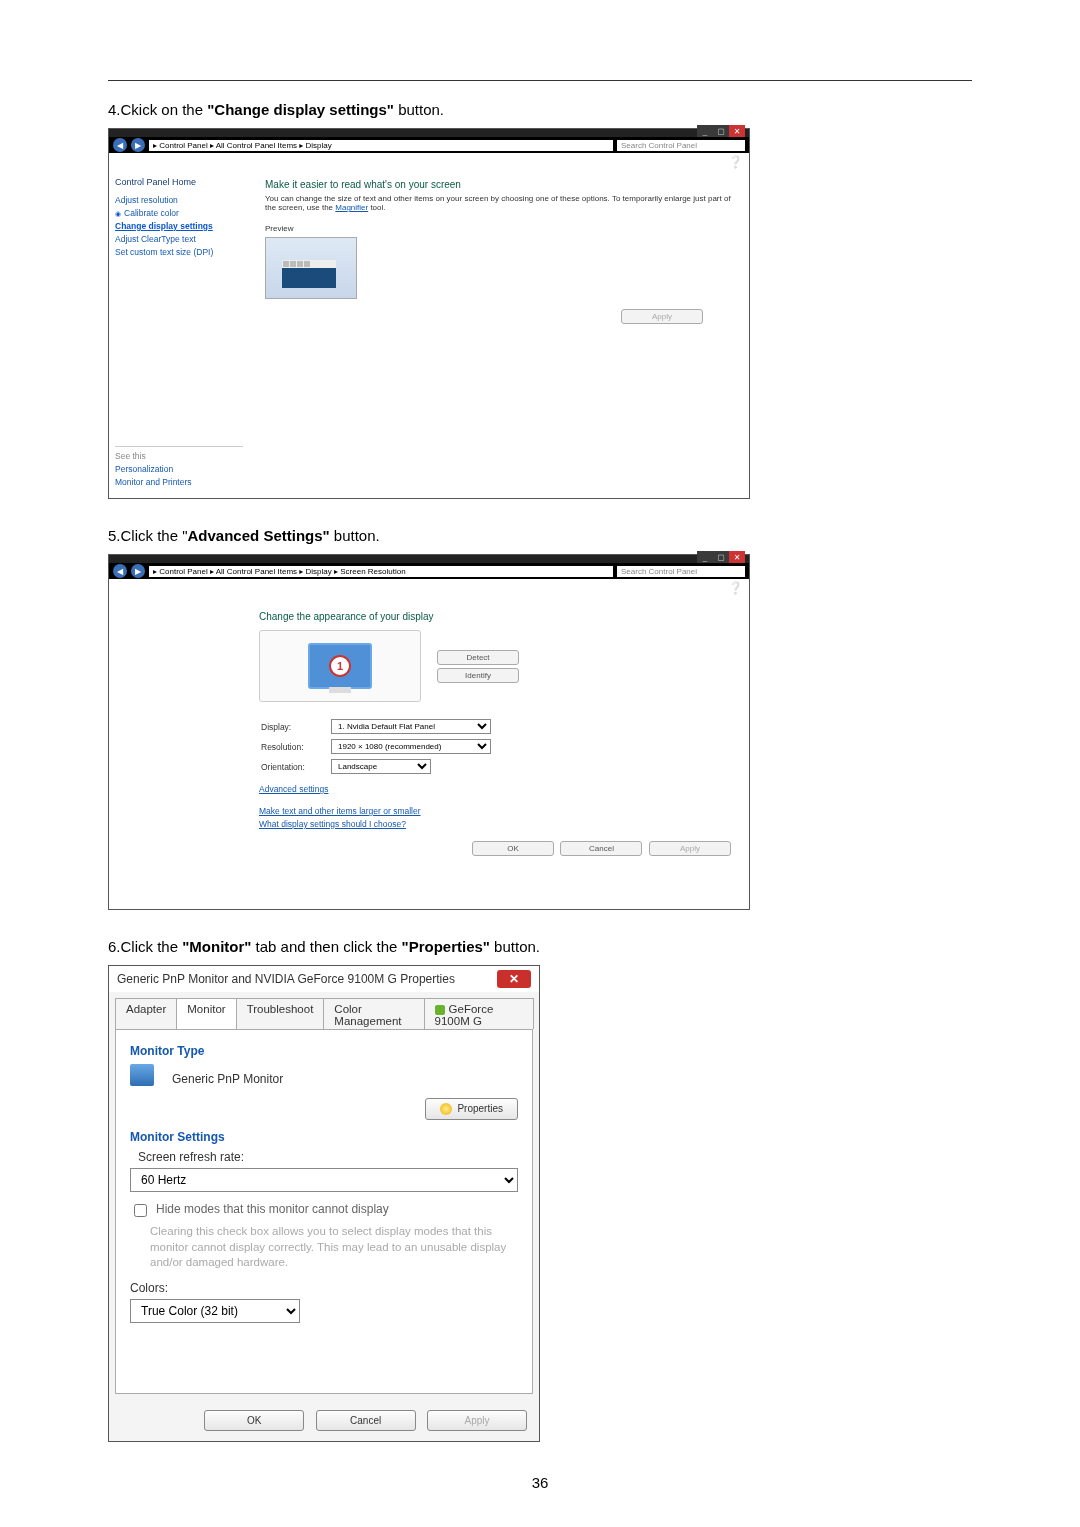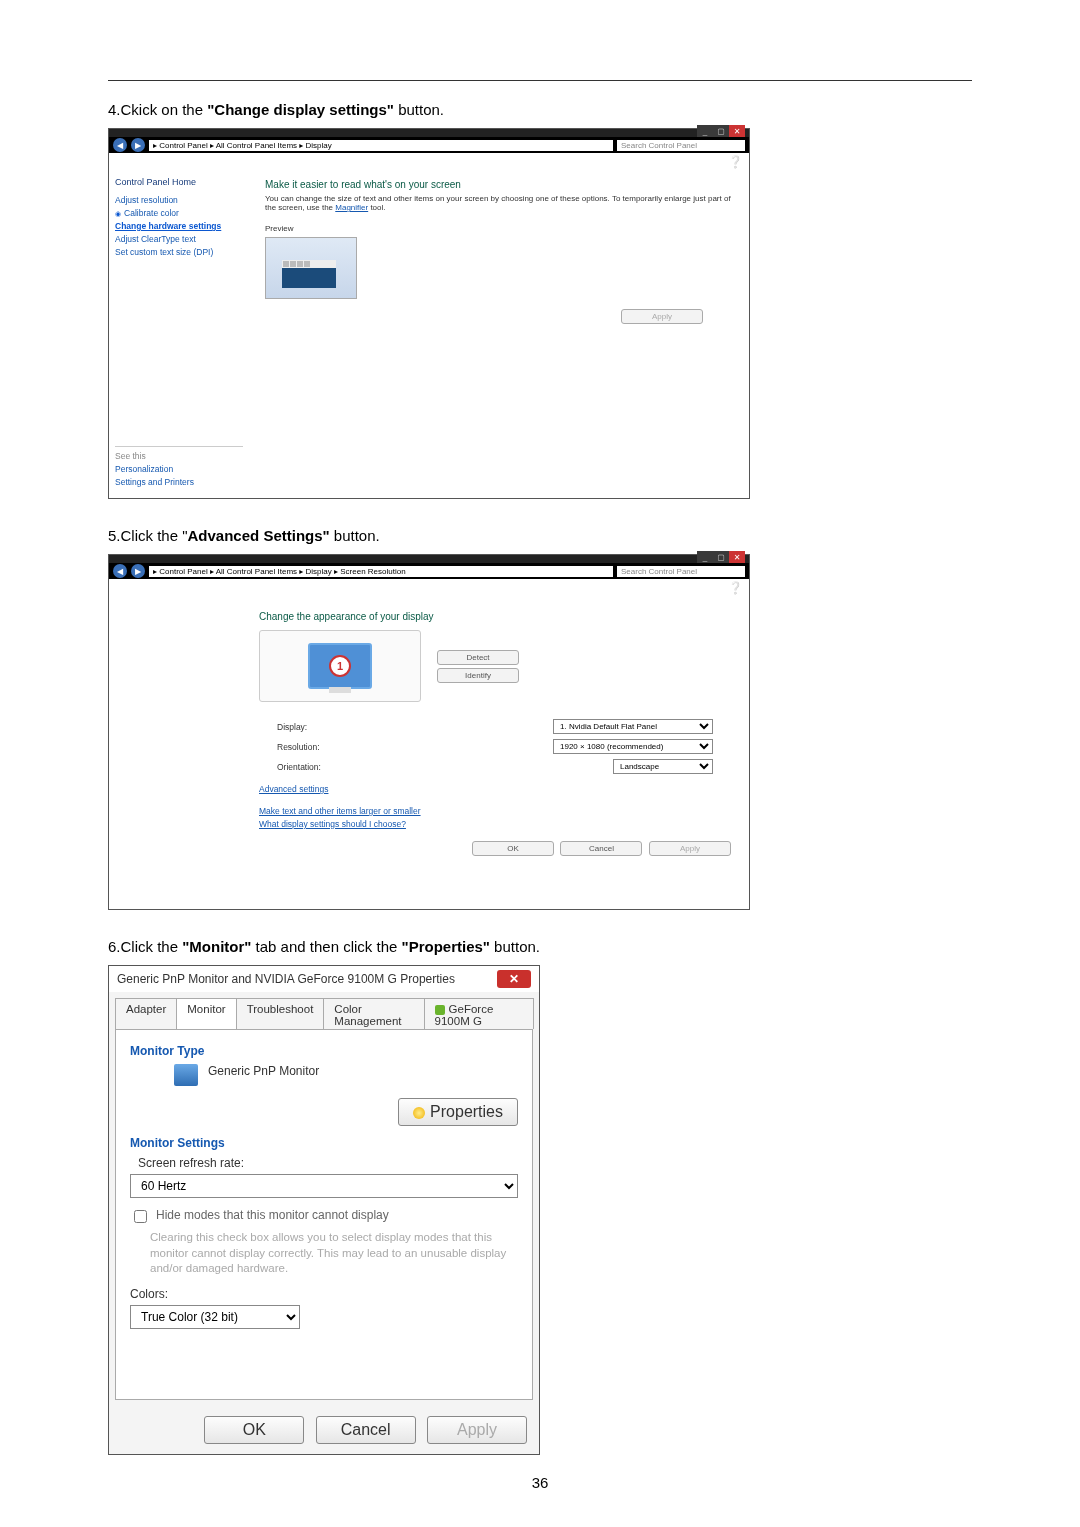--- a/index.html
+++ b/index.html
@@ -89,43 +89,43 @@
   
   .s2 { font-size:9px; }
   .s2-body { padding-left:150px; padding-top:16px; padding-right:18px; padding-bottom:18px; color:#333; min-height:280px;}
   .s2-body h4 { color:#0a5a46; font-size:10px; margin:0 0 8px 0; font-weight:normal;}
   .monrow { display:flex; align-items:center; gap:16px;}
   .mon-panel { width:160px; height:70px; border:1px solid #ccc; background:#fafafa; display:flex; align-items:center; justify-content:center; border-radius:3px;}
   .monitor { width:60px; height:42px; background:#4f90d6; border:2px solid #6aa9e6; border-radius:3px; position:relative; display:flex;align-items:center;justify-content:center;color:#fff;font-weight:bold;font-size:14px;}
   .monitor::after { content:""; position:absolute; bottom:-6px; left:50%; transform:translateX(-50%); width:22px; height:6px; background:#ddd;}
   .monitor .one { width:18px;height:18px;border:2px solid #c33;border-radius:50%;display:flex;align-items:center;justify-content:center;color:#c33;font-size:11px;font-weight:bold;background:#fff;}
   .mon-btns { display:flex; flex-direction:column; gap:3px;}
-  .form-row { display:flex; align-items:center; margin:5px 18px; font-size:8.5px;justify-content:space-between;}
+  .form-row { display:flex; align-items:center; margin:5px 2px; font-size:8.5px;}
   .form-row label { width:70px; color:#333;}
   .form-row select { font-size:8px; width:160px; border:1px solid #888; background:#fff; padding:1px 2px;}
   .adv-link { margin:10px 0 12px 0;}
   .adv-link a { color:#1558b0; text-decoration:underline; font-size:8.5px;}
   .textlinks a { display:block; color:#1558b0; text-decoration:underline; font-size:8.5px; margin:3px 0;}
   .btn-row { text-align:right; margin-top:12px;}
   .btn-row .wbtn { margin-left:4px;}
 
   
   .s3 { border:1px solid #555; width:430px; font-size:12px; color:#333; background:#f4f4f4; }
   .dlg-title { background:#fff; color:#333; padding:4px 8px; font-size:12px; display:flex; align-items:center; justify-content:space-between;}
   .dlg-title .xbtn { width:34px;height:18px;background:#c9302c;color:#fff;display:flex;align-items:center;justify-content:center;border-radius:3px;font-weight:bold;}
   .tabs { display:flex; padding:6px 6px 0 6px; background:#f4f4f4;}
   .tab { padding:4px 10px 2px 10px; font-size:11.5px; border:1px solid #aaa; background:#f4f4f4; color:#333; border-bottom:none; margin-right:-1px;}
   .tab.active { background:#fff; position:relative; top:0;}
   .tab .nv { display:inline-block;width:10px;height:10px;background:#6ab42d;border-radius:2px;margin-right:4px;vertical-align:middle;}
   .tabbody { background:#fff; margin:0 6px 6px 6px; border:1px solid #aaa; padding:10px 14px; }
   .grp-lbl { color:#1558b0; font-size:12px; margin:4px 0 6px 0;font-weight:bold;}
-  .mon-row { display:flex; align-items:flex-start; gap:10px; margin-bottom:12px;margin-left:44px;}
+  .mon-row { display:flex; align-items:flex-end; gap:18px; margin-bottom:12px;}
   .mon-ico { width:24px;height:22px;background:linear-gradient(#6aa9e6,#2e6db3);border-radius:2px;}
   .right-btn { text-align:right; margin:4px 0 10px 0;}
-  .mbtn { display:inline-block;border:1px solid #888;background:linear-gradient(#fdfdfd,#e6e6e6); padding:4px 14px; font-size:16px; border-radius:3px; color:#333;}
+  .mbtn { display:inline-block;border:1px solid #888;background:linear-gradient(#fdfdfd,#e6e6e6); padding:4px 14px; font-size:10px; border-radius:3px; color:#333;}
   .mbtn.gh { color:#aaa; }
   .prop-ico { display:inline-block;width:12px;height:12px;border-radius:50%;background:radial-gradient(#ffec8b,#f0b000);margin-right:5px;vertical-align:middle;}
   .wide-select { width:100%; font-size:12px; border:1px solid #888; background:#fff; padding:3px 6px; box-sizing:border-box;}
   .chk-row { display:flex; align-items:flex-start; gap:6px; margin:10px 0 4px 0; font-size:12px; color:#666;}
   .chk-row input { margin-top:2px;}
   .note { font-size:11.5px; color:#aaa; margin:2px 0 10px 20px; line-height:1.35;}
   .s3-btns { text-align:right; padding:10px 12px;}
   .s3-btns .mbtn { margin-left:8px; min-width:70px; text-align:center;}
   .page-num { position:absolute; bottom:36px; left:0; right:0; text-align:center; font-size:15px; color:#000;}
 </style>
@@ -152,28 +152,28 @@
       <div class="nav-arrow">▶</div>
       <div class="breadcrumb">▸ Control Panel ▸ All Control Panel Items ▸ Display</div>
       <div class="searchbox">Search Control Panel</div>
     </div>
     <div class="help-circle">❔</div>
     <div class="s1-body">
       <div class="s1-side">
         <div class="hdr">Control Panel Home</div>
         <a>Adjust resolution</a>
         <a class="icon">Calibrate color</a>
-        <a class="active">Change hardware settings</a>
+        <a class="active">Change display settings</a>
         <a>Adjust ClearType text</a>
         <a>Set custom text size (DPI)</a>
         <div class="sep"></div>
         <div class="see">
           <div class="see-head">See this</div>
           <a>Personalization</a>
-          <a>Settings and Printers</a>
+          <a>Monitor and Printers</a>
         </div>
       </div>
       <div class="s1-main">
         <h4>Make it easier to read what's on your screen</h4>
         <div class="desc">
           <span>You can change the size of text and other items on your screen by choosing one of these options. To temporarily enlarge just part of the screen, use the </span><a class="mag">Magnifier</a><span> tool.</span>
         </div>
         <div class="s1-opts">
           <div>
             <div class="preview-lbl">Preview</div>

